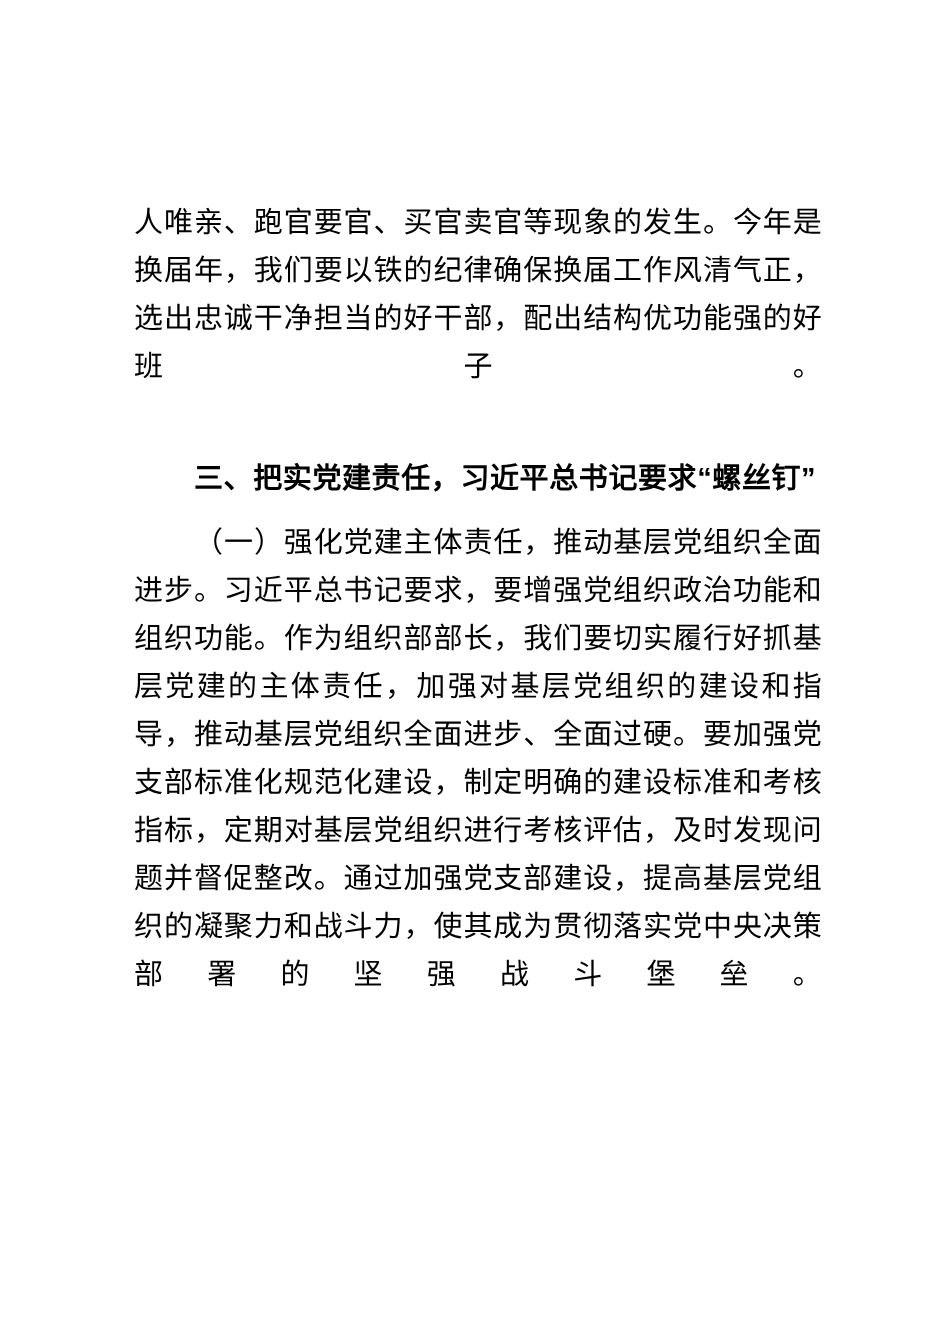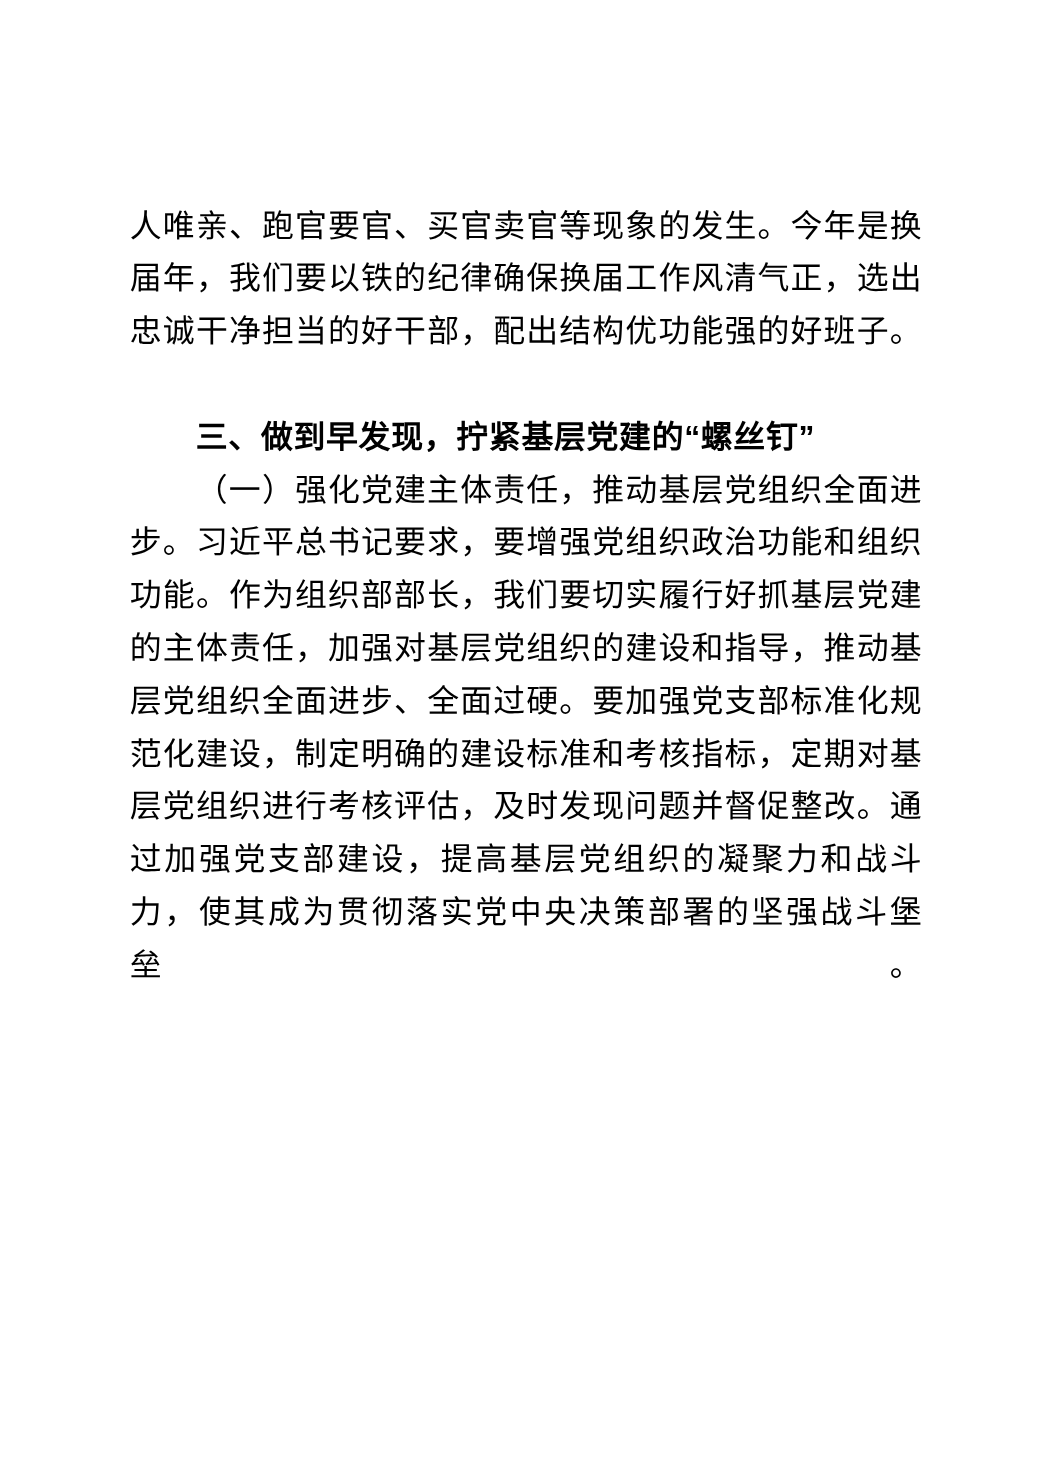--- a/index.html
+++ b/index.html
@@ -34,21 +34,21 @@
 
   
   .blk {
     font-size: 29px;
     line-height: 48px;
     color: #000000;
     text-align: justify;
     text-justify: inter-character;
     letter-spacing: 0.2px;
     word-break: break-all;
-    margin: 0;
+    margin: 16px;
     padding: 0;
     white-space: normal;
   }
 
   
   .blk.continuation {
     text-indent: 0;
   }
 
   
@@ -77,18 +77,18 @@
 </style>
 </head>
 <body>
 
 <div class="page">
   <div class="page-body">
 
     <p class="blk continuation">人唯亲、跑官要官、买官卖官等现象的发生。今年是换届年，我们要以铁的纪律确保换届工作风清气正，选出忠诚干净担当的好干部，配出结构优功能强的好班子。</p>
 
 
-    <p class="blk heading">三、做到早发现，拧紧基层党建的“螺丝钉”</p>
+    <p class="blk heading">三、把实党建责任，习近平总书记要求“螺丝钉”</p>
 
     <p class="blk para">（一）强化党建主体责任，推动基层党组织全面进步。习近平总书记要求，要增强党组织政治功能和组织功能。作为组织部部长，我们要切实履行好抓基层党建的主体责任，加强对基层党组织的建设和指导，推动基层党组织全面进步、全面过硬。要加强党支部标准化规范化建设，制定明确的建设标准和考核指标，定期对基层党组织进行考核评估，及时发现问题并督促整改。通过加强党支部建设，提高基层党组织的凝聚力和战斗力，使其成为贯彻落实党中央决策部署的坚强战斗堡垒。</p>
 
   </div>
 </div>
 
 </body></html>

